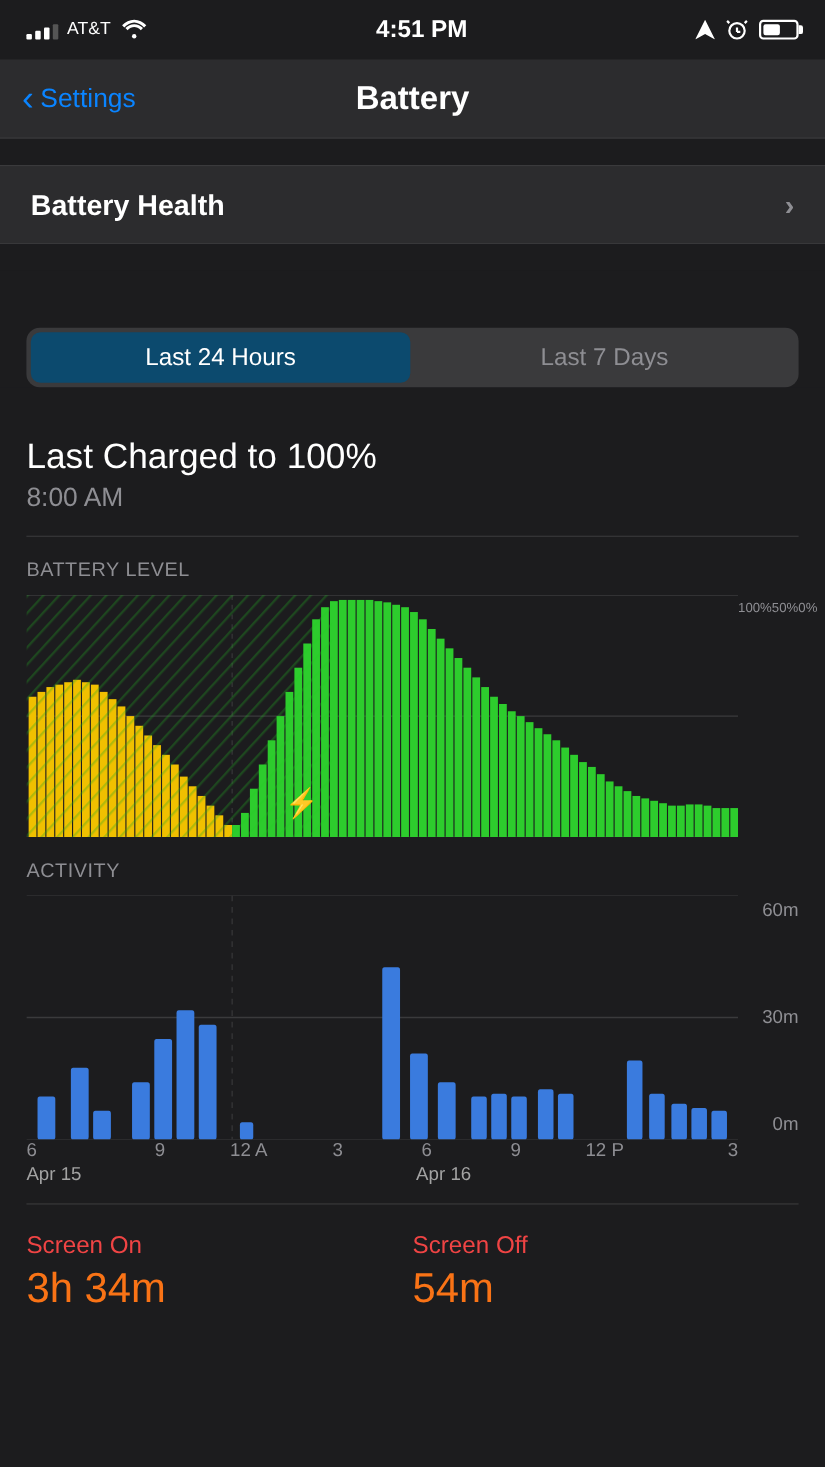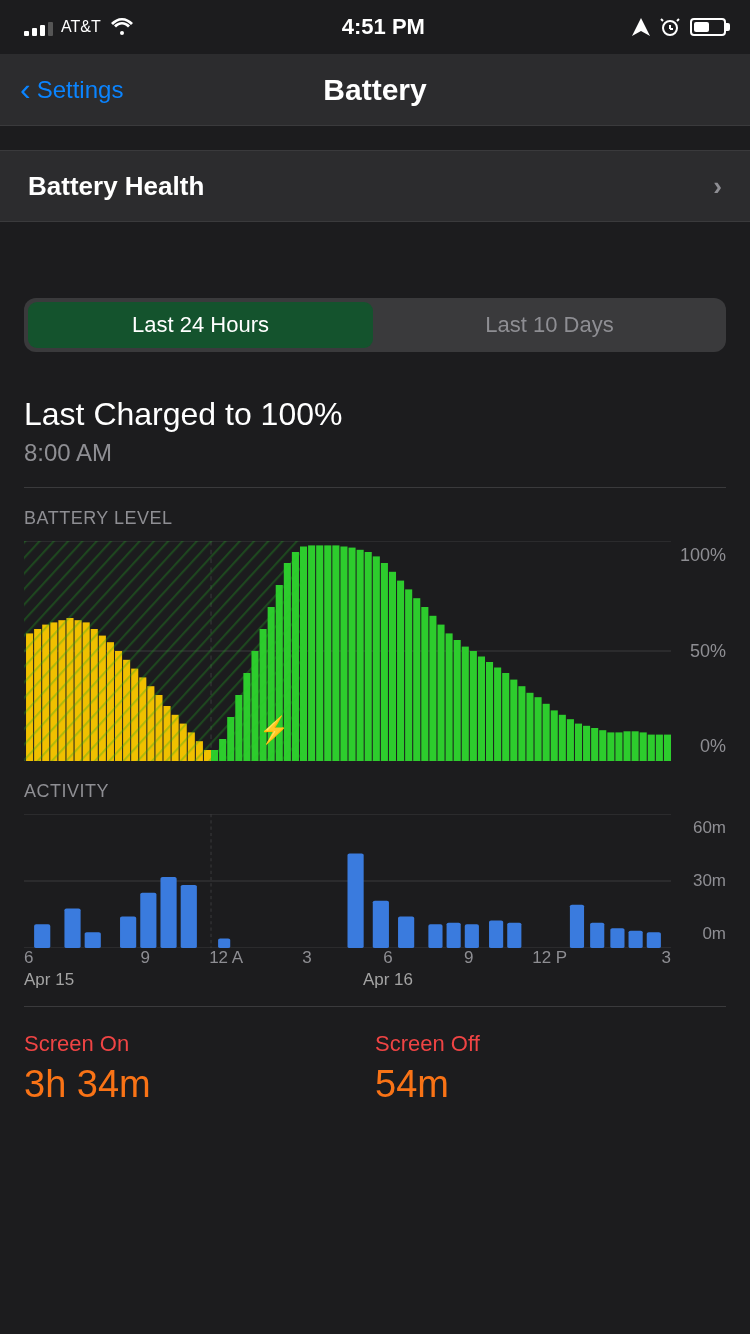--- a/index.html
+++ b/index.html
@@ -148,21 +148,21 @@
     .segment-btn {
       flex: 1;
       border: none;
       border-radius: 9px;
       font-size: 22px;
       font-weight: 500;
       cursor: pointer;
       color: #fff;
     }
     .segment-btn.active {
-      background: #14532d;
+      background: #0c4a6e;
       color: #fff;
     }
     .segment-btn.inactive {
       background: transparent;
       color: #8e8e93;
     }
 
     
     .last-charged-section {
       padding: 28px 24px 20px;
@@ -275,21 +275,21 @@
   <div class="battery-health-row">
     <span class="battery-health-label">Battery Health</span>
     <span class="chevron-right">›</span>
   </div>
 
   <div style="height:24px; background:#1c1c1e;"></div>
 
   <div class="segment-container">
     <div class="segment-control">
       <button class="segment-btn active">Last 24 Hours</button>
-      <button class="segment-btn inactive">Last 10 Days</button>
+      <button class="segment-btn inactive">Last 7 Days</button>
     </div>
   </div>
 
   <div class="last-charged-section">
     <div class="last-charged-title">Last Charged to 100%</div>
     <div class="last-charged-time">8:00 AM</div>
   </div>
 
   <div class="divider"></div>
 
@@ -397,32 +397,32 @@
         <rect x="625" y="176" width="7" height="24" fill="#2dcc2d"></rect>
         <rect x="633" y="176" width="7" height="24" fill="#2dcc2d"></rect>
 
         <rect x="0" y="0" width="185" height="200" fill="url(#hatch)" opacity="0.3"></rect>
 
         <rect x="185" y="0" width="90" height="200" fill="url(#hatch2)" opacity="0.25"></rect>
 
         <text x="248" y="180" font-size="24" fill="#f0f000" text-anchor="middle">⚡</text>
       </svg>
 
-      <div style="width:55px; display:flex; flex-direction:column; justify-content:space-between; padding:4px 0; font-size:18px; color:#8e8e93; text-align:right;">
+      <div style="width:55px; display:flex; flex-direction:row; justify-content:space-between; padding:4px 0; font-size:12px; color:#8e8e93; text-align:right;">
         <span>100%</span>
         <span>50%</span>
         <span>0%</span>
       </div>
     </div>
   </div>
 
   <div class="activity-section">
     <div class="section-label">ACTIVITY</div>
 
-    <div style="display:flex; position:relative; height:134px;">
+    <div style="display:flex; position:relative; height:222px;">
       <svg style="flex:1;" viewBox="0 0 640 170" preserveAspectRatio="none">
 
         <line x1="0" y1="0" x2="640" y2="0" stroke="#3a3a3c" stroke-width="1"></line>
         <line x1="0" y1="85" x2="640" y2="85" stroke="#3a3a3c" stroke-width="1"></line>
         <line x1="0" y1="170" x2="640" y2="170" stroke="#3a3a3c" stroke-width="1"></line>
 
         <line x1="185" y1="0" x2="185" y2="170" stroke="#3a3a3c" stroke-width="1" stroke-dasharray="4,4"></line>
 
         <rect x="10" y="140" width="16" height="30" fill="#3a7bde" rx="2"></rect>
         <rect x="40" y="120" width="16" height="50" fill="#3a7bde" rx="2"></rect>
@@ -469,21 +469,21 @@
       <span style="flex:1; text-align:center;">9</span>
       <span style="flex:1; text-align:center;">12 P</span>
       <span style="flex:1; text-align:right;">3</span>
     </div>
 
     <div style="display:flex; padding-right:55px; font-size:17px; color:#a3a3a3; margin-top:2px;">
       <span style="flex:1; text-align:left;">Apr 15</span>
       <span style="flex:1;"></span>
       <span style="flex:1;"></span>
       <span style="flex:1;"></span>
-      <span style="flex:1; text-align:center;">Apr 16</span>
+      <span style="flex:1; text-align:right;">Apr 16</span>
       <span style="flex:1;"></span>
       <span style="flex:1;"></span>
       <span style="flex:1;"></span>
     </div>
   </div>
 
   <div class="divider" style="margin-top:16px;"></div>
 
   <div class="screen-stats">
     <div class="screen-stat">

